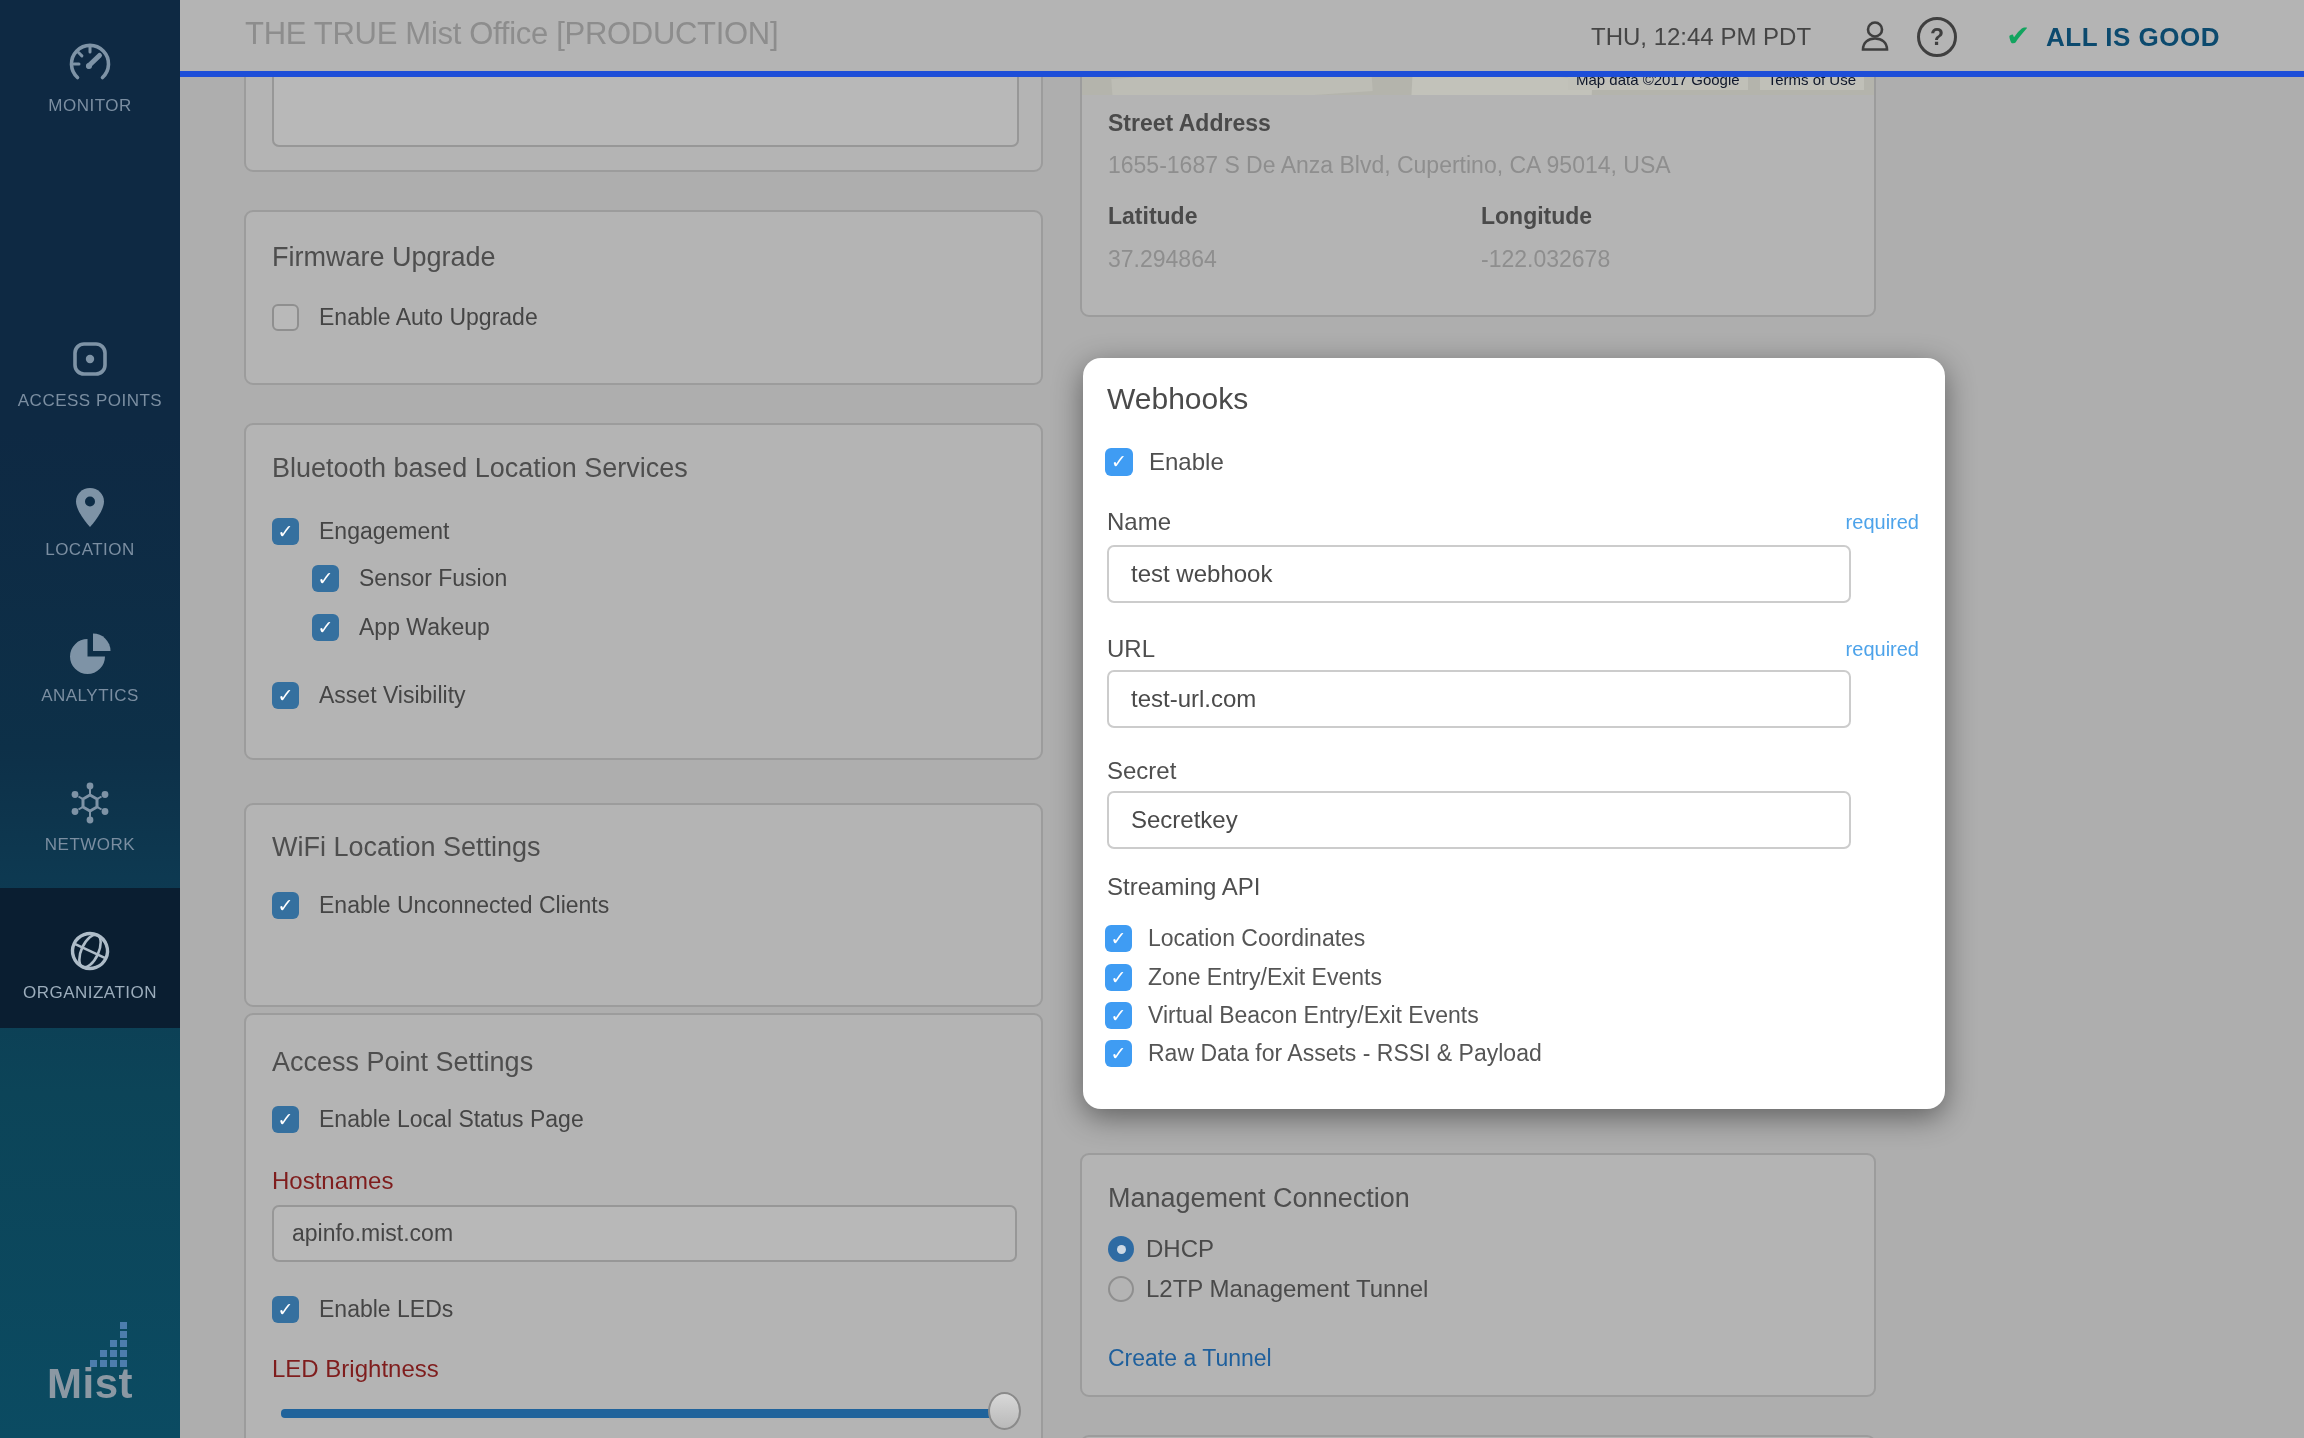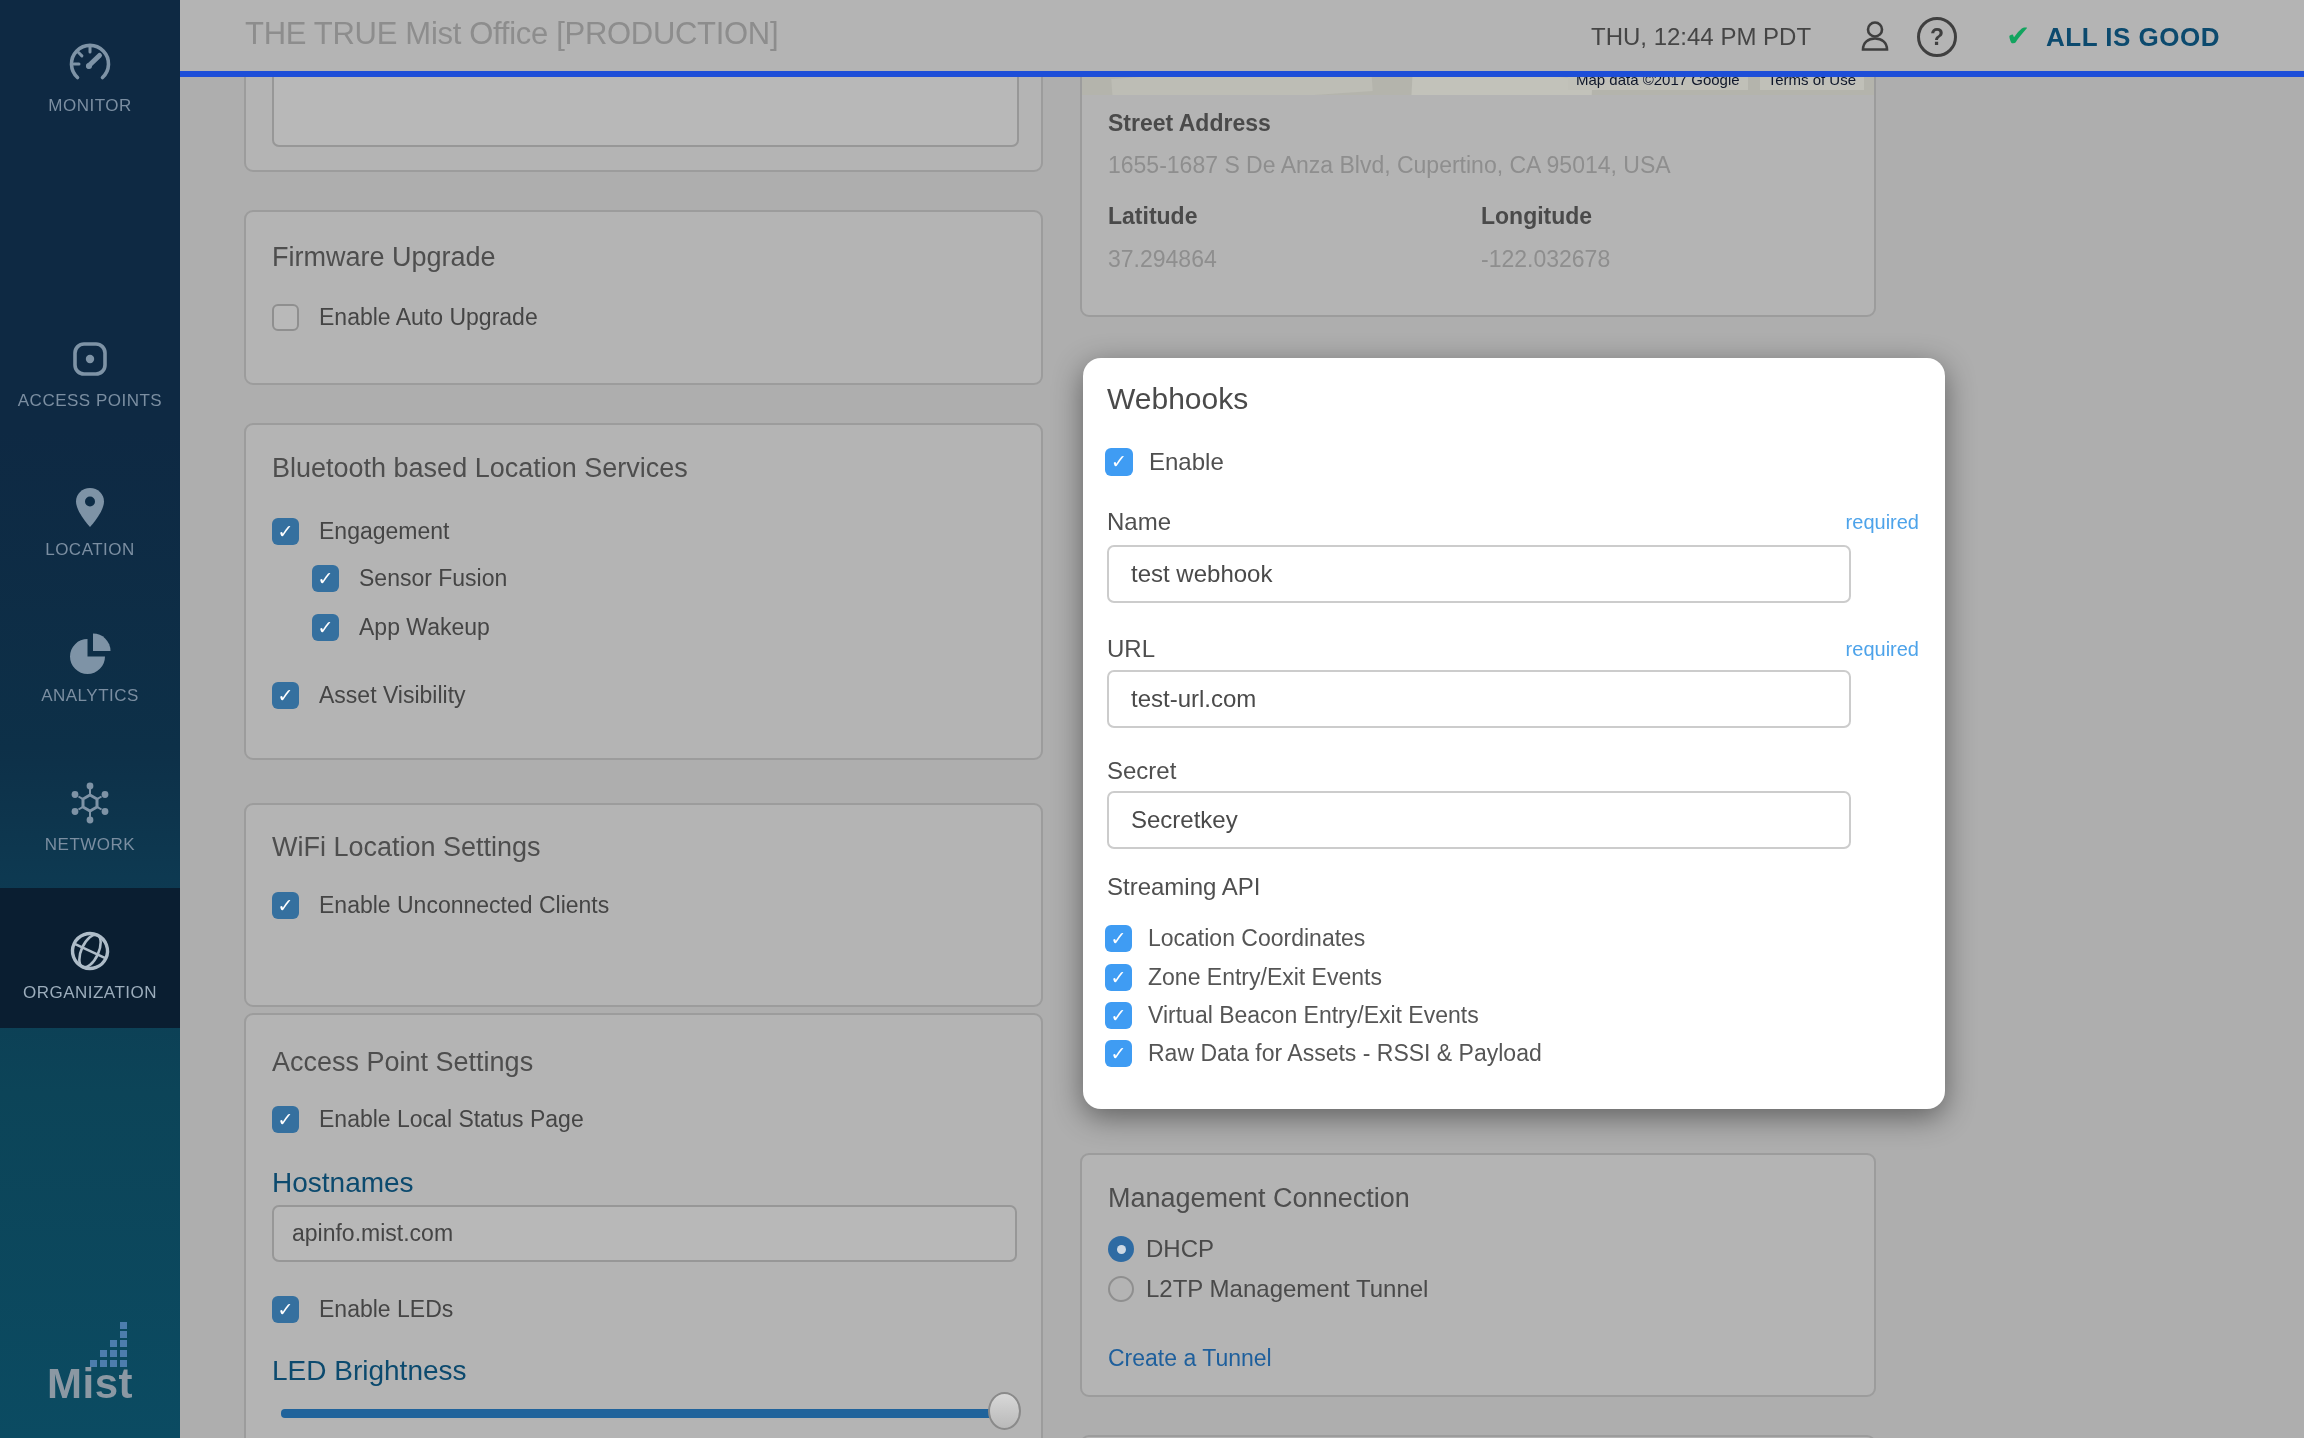--- a/index.html
+++ b/index.html
@@ -34,21 +34,21 @@
   .cb{width:27px;height:27px;border-radius:6px;box-sizing:border-box;flex:0 0 auto;cursor:pointer;
     background:#b9b9b9;border:2px solid #8f8f8f;}
   .cb .tick{display:none;color:#fff;font-size:19px;font-weight:700;line-height:25px;text-align:center;}
   .cb.checked{background:#35709f;border:none;}
   .cb.checked .tick{display:block;line-height:27px;}
   .cb.bright{background:#fff;border:2px solid #c2c2c2;}
   .cb.bright.checked{background:#3f9cf3;border:none;}
   .cb-label{font-size:23px;color:#454545;white-space:nowrap;}
   .dim-input{position:absolute;box-sizing:border-box;background:#b8b8b8;border:2px solid #979797;border-radius:7px;
     font-family:inherit;font-size:23px;color:#454545;padding:0 18px;outline:none;}
-  .small-label{position:absolute;font-size:28px;color:#0c4a6e;}
+  .small-label{position:absolute;font-size:24px;color:#7f1d1d;}
   
   .map-strip{position:absolute;left:0;top:0;right:0;height:43px;background:#b4b4ac;border-radius:7px 7px 0 0;overflow:hidden;}
   .map-blob1{position:absolute;left:30px;top:18px;width:260px;height:30px;background:#bdbdb5;transform:rotate(-4deg);}
   .map-blob2{position:absolute;left:330px;top:22px;width:180px;height:26px;background:#c2c2ba;transform:rotate(3deg);}
   .map-attr{position:absolute;right:10px;bottom:5px;display:flex;gap:12px;font-size:15px;color:#0f172a;}
   .map-attr span{background:#c0c0b8;padding:2px 8px;}
   .bold-label{position:absolute;font-size:23px;font-weight:600;color:#4a4a4a;}
   .val-label{position:absolute;font-size:23px;color:#8e8e8e;white-space:nowrap;}
   
   .radio{width:26px;height:26px;border-radius:50%;box-sizing:border-box;border:2px solid #8f8f8f;background:#b4b4b4;

